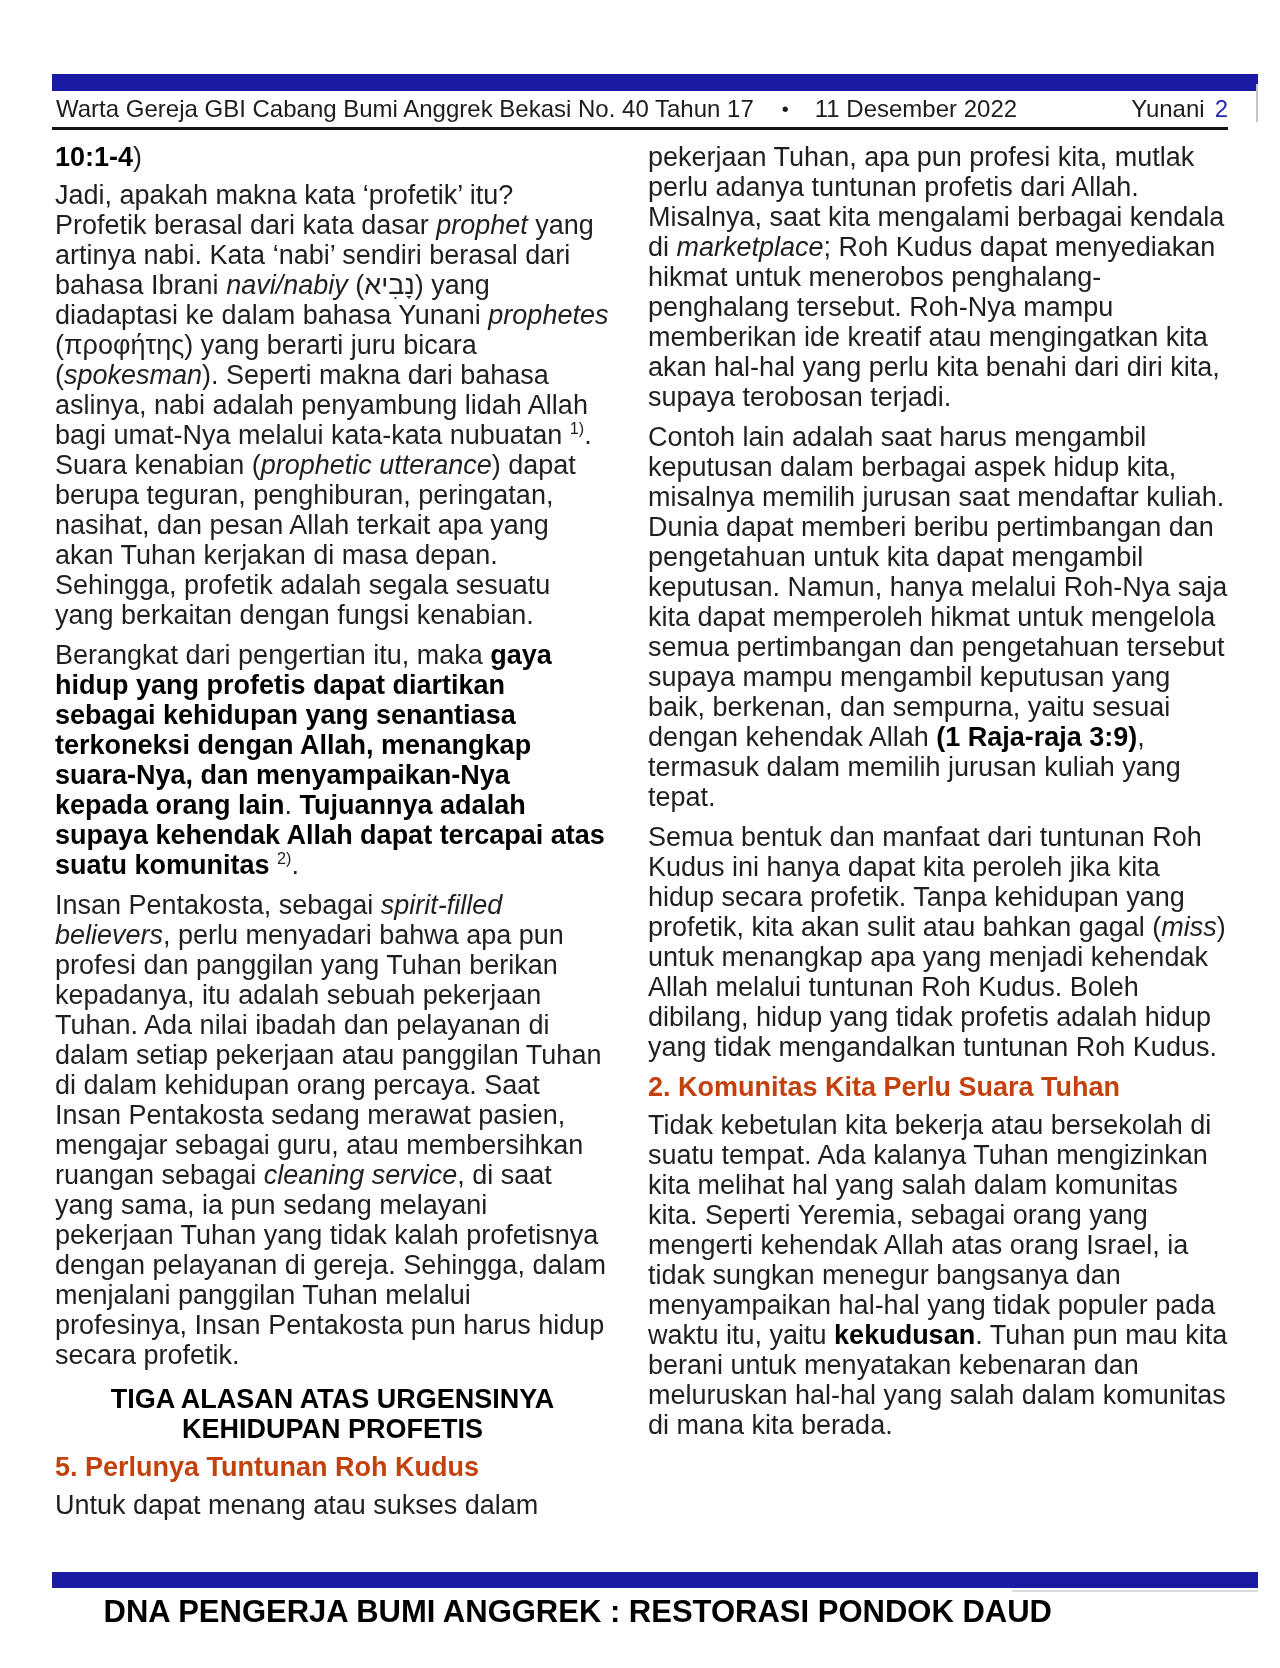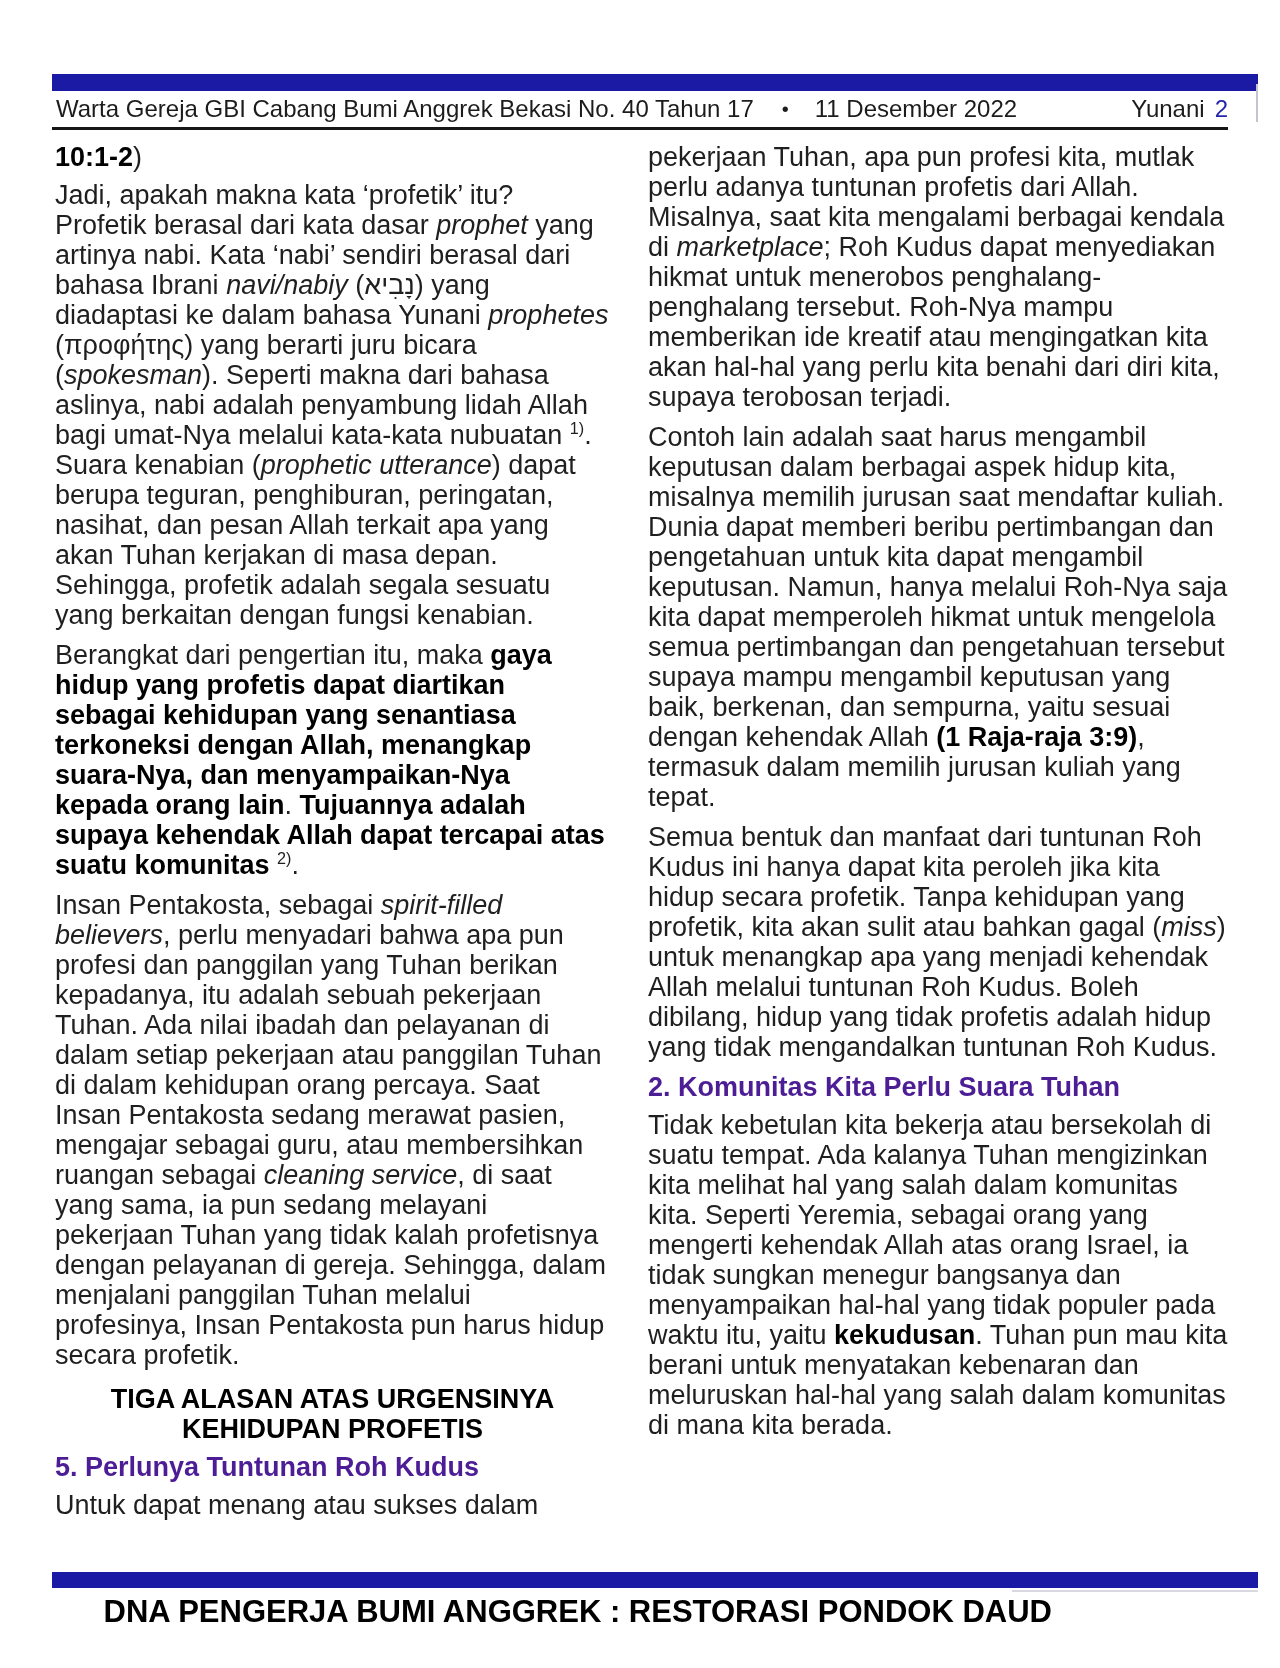--- a/index.html
+++ b/index.html
@@ -33,21 +33,21 @@
   .columns{
     position:absolute;left:55px;right:52px;top:142px;
     display:flex;gap:38px;
     font-size:27px;line-height:30px;
   }
   .col-left{width:555px;flex:none;}
   .col-right{flex:1;}
   .blk{margin:0 0 10px 0;}
   .blk.lead{margin:0 0 8px 0;}
   .blk.h{font-weight:700;color:#000;margin:14px 0 8px 0;text-align:center;}
-  .blk.sub{font-weight:700;color:#4c1d95;margin:4px 0 8px 0;}
+  .blk.sub{font-weight:700;color:#c2410c;margin:4px 0 8px 0;}
   .it{font-style:italic;}
   .bd{font-weight:700;color:#000;}
   .sup{font-size:0.60em;vertical-align:super;line-height:0;}
   .footer-bar{
     position:absolute;left:52px;right:22px;top:1572px;height:16px;
     background:#1b1aa5;
   }
   .footer-line-artifact{
     position:absolute;left:1012px;right:22px;top:1590px;height:2px;background:#d9d9df;
   }
@@ -69,21 +69,21 @@
     <span class="bullet">•</span>
     <span>11 Desember 2022</span>
     <span class="page-label">Yunani</span>
     <span class="page-number" style="color: rgb(36, 36, 173);">2</span>
   </div>
 
   <div class="header-rule"></div>
 
   <div class="columns">
     <div class="col-left">
-        <div class="blk lead"><span class="bd">10:1-2</span><span>)</span></div>
+        <div class="blk lead"><span class="bd">10:1-4</span><span>)</span></div>
         <div class="blk p"><span>Jadi, apakah makna kata ‘profetik’ itu? Profetik berasal dari kata dasar </span><span class="it">prophet</span><span> yang artinya nabi. Kata ‘nabi’ sendiri berasal dari bahasa Ibrani </span><span class="it">navi/nabiy</span><span> (נָבִיא) yang diadaptasi ke dalam bahasa Yunani </span><span class="it">prophetes</span><span> (προφήτης) yang berarti juru bicara (</span><span class="it">spokesman</span><span>). Seperti makna dari bahasa aslinya, nabi adalah penyambung lidah Allah bagi umat-Nya melalui kata-kata nubuatan </span><span class="sup">1)</span><span>. Suara kenabian (</span><span class="it">prophetic utterance</span><span>) dapat berupa teguran, penghiburan, peringatan, nasihat, dan pesan Allah terkait apa yang akan Tuhan kerjakan di masa depan.  Sehingga, profetik adalah segala sesuatu yang berkaitan dengan fungsi kenabian.</span></div>
         <div class="blk p"><span>Berangkat dari pengertian itu, maka </span><span class="bd">gaya hidup yang profetis dapat diartikan sebagai kehidupan yang senantiasa terkoneksi dengan Allah, menangkap suara-Nya, dan menyampaikan-Nya kepada orang lain</span><span>. </span><span class="bd">Tujuannya adalah supaya kehendak Allah dapat tercapai atas suatu komunitas</span><span> </span><span class="sup">2)</span><span>.</span></div>
         <div class="blk p"><span>Insan Pentakosta, sebagai </span><span class="it">spirit-filled believers</span><span>, perlu menyadari bahwa apa pun profesi dan panggilan yang Tuhan berikan kepadanya, itu adalah sebuah pekerjaan Tuhan. Ada nilai ibadah dan pelayanan di dalam setiap pekerjaan atau panggilan Tuhan di dalam kehidupan orang percaya. Saat Insan Pentakosta sedang merawat pasien, mengajar sebagai guru, atau membersihkan ruangan sebagai </span><span class="it">cleaning service</span><span>, di saat yang sama, ia pun sedang melayani pekerjaan Tuhan yang tidak kalah profetisnya dengan pelayanan di gereja. Sehingga, dalam menjalani panggilan Tuhan melalui profesinya, Insan Pentakosta pun harus hidup secara profetik.</span></div>
         <div class="blk h"><span>TIGA ALASAN ATAS URGENSINYA KEHIDUPAN PROFETIS</span></div>
         <div class="blk sub"><span>5. Perlunya Tuntunan Roh Kudus</span></div>
         <div class="blk p"><span>Untuk dapat menang atau sukses dalam</span></div>
       </div>
     <div class="col-right">
         <div class="blk p"><span>pekerjaan Tuhan, apa pun profesi kita, mutlak perlu adanya tuntunan profetis dari Allah. Misalnya, saat kita mengalami berbagai kendala di </span><span class="it">marketplace</span><span>; Roh Kudus dapat menyediakan hikmat untuk menerobos penghalang-penghalang tersebut. Roh-Nya mampu memberikan ide kreatif atau mengingatkan kita akan hal-hal yang perlu kita benahi dari diri kita, supaya terobosan terjadi.</span></div>
         <div class="blk p"><span>Contoh lain adalah saat harus mengambil keputusan dalam berbagai aspek hidup kita, misalnya memilih jurusan saat mendaftar kuliah. Dunia dapat memberi beribu pertimbangan dan pengetahuan untuk kita dapat mengambil keputusan. Namun, hanya melalui Roh-Nya saja kita dapat memperoleh hikmat untuk mengelola semua pertimbangan dan pengetahuan tersebut supaya mampu mengambil keputusan yang baik, berkenan, dan sempurna, yaitu sesuai dengan kehendak Allah </span><span class="bd">(1 Raja-raja 3:9)</span><span>, termasuk dalam memilih jurusan kuliah yang tepat.</span></div>

